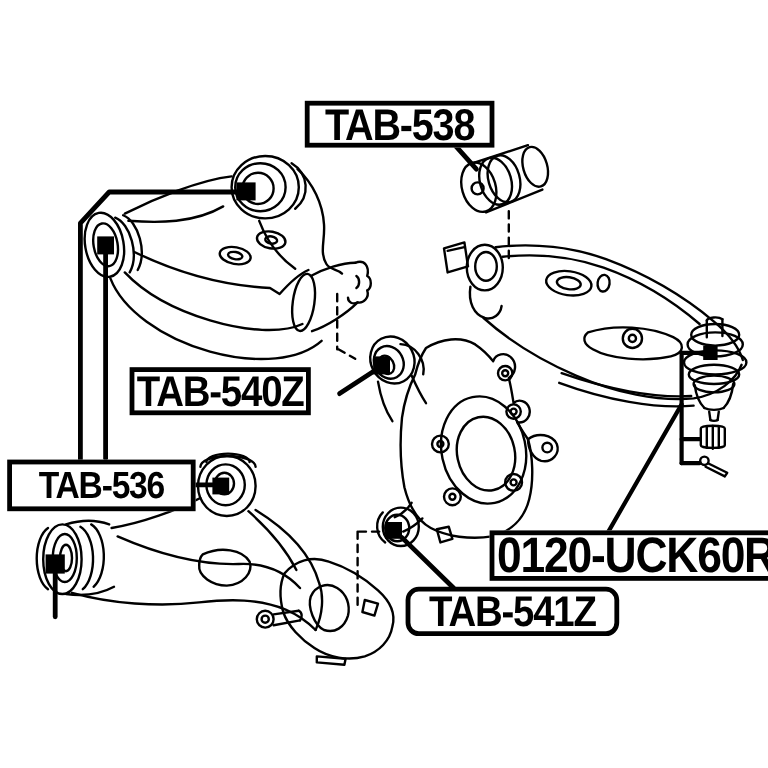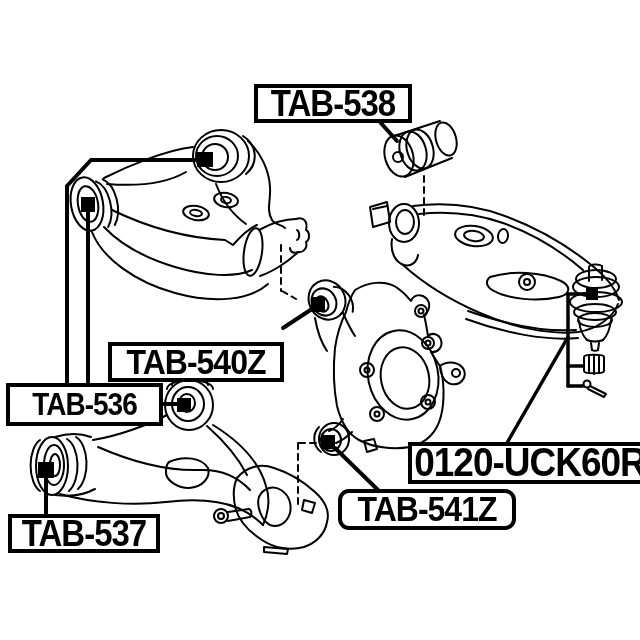--- a/index.html
+++ b/index.html
@@ -6,21 +6,21 @@
   #stage{position:relative;width:640px;height:640px;background:#ffffff;overflow:hidden;}
   #art{position:absolute;left:0;top:0;width:640px;height:640px;}
   .part-label{
     position:absolute;background:#ffffff;border:4px solid #000;
     display:flex;align-items:center;justify-content:center;
     font-family:"Liberation Sans",sans-serif;font-weight:bold;color:#000;
     box-sizing:border-box;white-space:nowrap;text-align:center;
   }
   .part-label span{display:block;transform:scaleY(1.12);letter-spacing:-1px;}
   #label-tab538 {left:254px;top:84px; width:158px;height:39px;font-size:33px;}
-  #label-tab540z{left:108px;top:306px;width:176px;height:40px;font-size:32px;margin-top:36px;}
+  #label-tab540z{left:108px;top:306px;width:151px;height:40px;font-size:32px;}
   #label-tab536 {left:6px;  top:383px;width:157px;height:43px;font-size:28px;}
   #label-tab537 {left:8px;  top:514px;width:152px;height:39px;font-size:33px;}
   #label-uck60r {left:408px;top:442px;width:244px;height:42px;font-size:37px;}
   #label-tab541z{left:338px;top:489px;width:178px;height:41px;font-size:32px;border-radius:11px;}
 </style>
 </head>
 <body>
 
 <div id="stage">
 
@@ -222,22 +222,19 @@
 
   <div class="part-label" id="label-tab538">
       <span>TAB-538</span>
     </div>
   <div class="part-label" id="label-tab540z">
       <span>TAB-540Z</span>
     </div>
   <div class="part-label" id="label-tab536">
       <span>TAB-536</span>
     </div>
-  <div class="part-label" id="label-tab537">
-      <span>TAB-537</span>
-    </div>
   <div class="part-label" id="label-uck60r">
       <span>0120-UCK60R</span>
     </div>
   <div class="part-label" id="label-tab541z">
       <span>TAB-541Z</span>
     </div>
 </div>
 
 </body></html>

